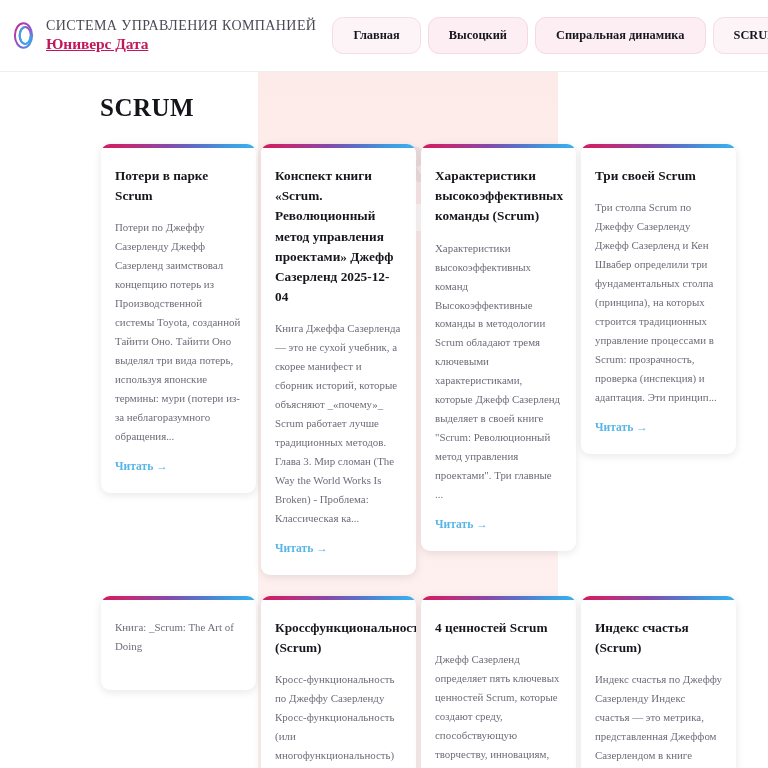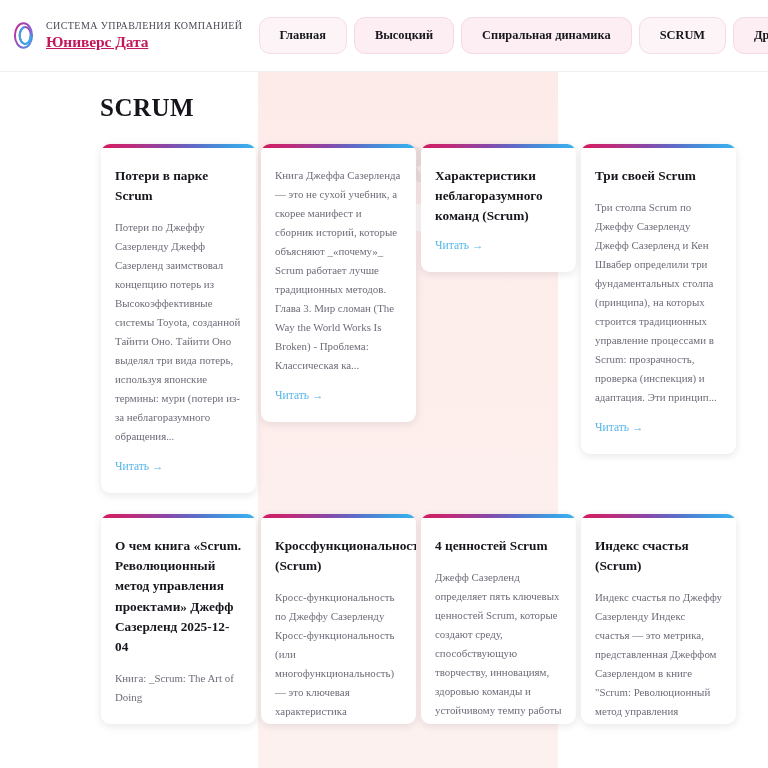--- a/index.html
+++ b/index.html
@@ -41,21 +41,21 @@
     width: 27px;
     height: 33px;
     flex: 0 0 auto;
     position: relative;
   }
 
   .brand-text { line-height: 1.05; }
 
   .brand-kicker {
     font-family: "Liberation Serif", serif;
-    font-size: 10px;
+    font-size: 14px;
     letter-spacing: 0.42px;
     color: #4a4a55;
     text-transform: uppercase;
     font-weight: 400;
     white-space: nowrap;
     display: block;
     margin-bottom: 2px;
     text-align: center;
   }
 
@@ -205,21 +205,21 @@
     font-size: 10.9px;
     color: #6d6d7a;
     line-height: 1.74;
     margin-bottom: 14px;
     flex: 1 1 auto;
   }
 
   .card-link {
     font-family: "Liberation Serif", serif;
     font-size: 11.6px;
-    font-weight: 400;
+    font-weight: 700;
     color: #57b6e8;
     text-decoration: none;
     cursor: pointer;
     display: inline-block;
     align-self: flex-start;
   }
 
   
   .card-grid.row-two { margin-top: 21px; }
   .card-grid.row-two .card { max-height: 210px; }
@@ -274,57 +274,58 @@
     <div class="title-mask-right"></div>
     <h1 class="title-text">SCRUM</h1>
   </div>
 
   <section class="card-grid">
 
     <article class="card">
       <div class="card-stripe"></div>
       <div class="card-body">
         <h2 class="card-title">Потери в парке Scrum</h2>
-        <p class="card-excerpt">Потери по Джеффу Сазерленду Джефф Сазерленд заимствовал концепцию потерь из Высокоэффективные системы Toyota, созданной Тайити Оно. Тайити Оно выделял три вида потерь, используя японские термины: мури (потери из-за неблагоразумного обращения...</p>
+        <p class="card-excerpt">Потери по Джеффу Сазерленду Джефф Сазерленд заимствовал концепцию потерь из Производственной системы Toyota, созданной Тайити Оно. Тайити Оно выделял три вида потерь, используя японские термины: мури (потери из-за неблагоразумного обращения...</p>
         <a class="card-link">Читать →</a>
       </div>
     </article>
 
     <article class="card">
       <div class="card-stripe"></div>
       <div class="card-body">
+        <h2 class="card-title">Конспект книги «Scrum. Революционный метод управления проектами» Джефф Сазерленд 2025-12-04</h2>
         <p class="card-excerpt">Книга Джеффа Сазерленда — это не сухой учебник, а скорее манифест и сборник историй, которые объясняют _«почему»_ Scrum работает лучше традиционных методов. Глава 3. Мир сломан (The Way the World Works Is Broken) - Проблема: Классическая ка...</p>
         <a class="card-link">Читать →</a>
       </div>
     </article>
 
     <article class="card">
       <div class="card-stripe"></div>
       <div class="card-body">
-        <h2 class="card-title">Характеристики неблагоразумного команд (Scrum)</h2>
+        <h2 class="card-title">Характеристики высокоэффективных команды (Scrum)</h2>
+        <p class="card-excerpt">Характеристики высокоэффективных команд Высокоэффективные команды в методологии Scrum обладают тремя ключевыми характеристиками, которые Джефф Сазерленд выделяет в своей книге "Scrum: Революционный метод управления проектами". Три главные ...</p>
         <a class="card-link">Читать →</a>
       </div>
     </article>
 
     <article class="card">
       <div class="card-stripe"></div>
       <div class="card-body">
         <h2 class="card-title">Три своей Scrum</h2>
         <p class="card-excerpt">Три столпа Scrum по Джеффу Сазерленду Джефф Сазерленд и Кен Швабер определили три фундаментальных столпа (принципа), на которых строится традиционных управление процессами в Scrum: прозрачность, проверка (инспекция) и адаптация. Эти принцип...</p>
         <a class="card-link">Читать →</a>
       </div>
     </article>
   </section>
 
   <section class="card-grid row-two">
 
     <article class="card">
       <div class="card-stripe"></div>
       <div class="card-body">
-        <h2 class="card-title">О чем книга «Scrum. Революционный метод управления проектами» Джефф Сазерленд 2025-12-04</h2>
         <p class="card-excerpt">Книга: _Scrum: The Art of Doing</p>
       </div>
     </article>
 
     <article class="card">
       <div class="card-stripe"></div>
       <div class="card-body">
         <h2 class="card-title">Кроссфункциональность (Scrum)</h2>
         <p class="card-excerpt">Кросс-функциональность по Джеффу Сазерленду Кросс-функциональность (или многофункциональность) — это ключевая характеристика</p>
       </div>

